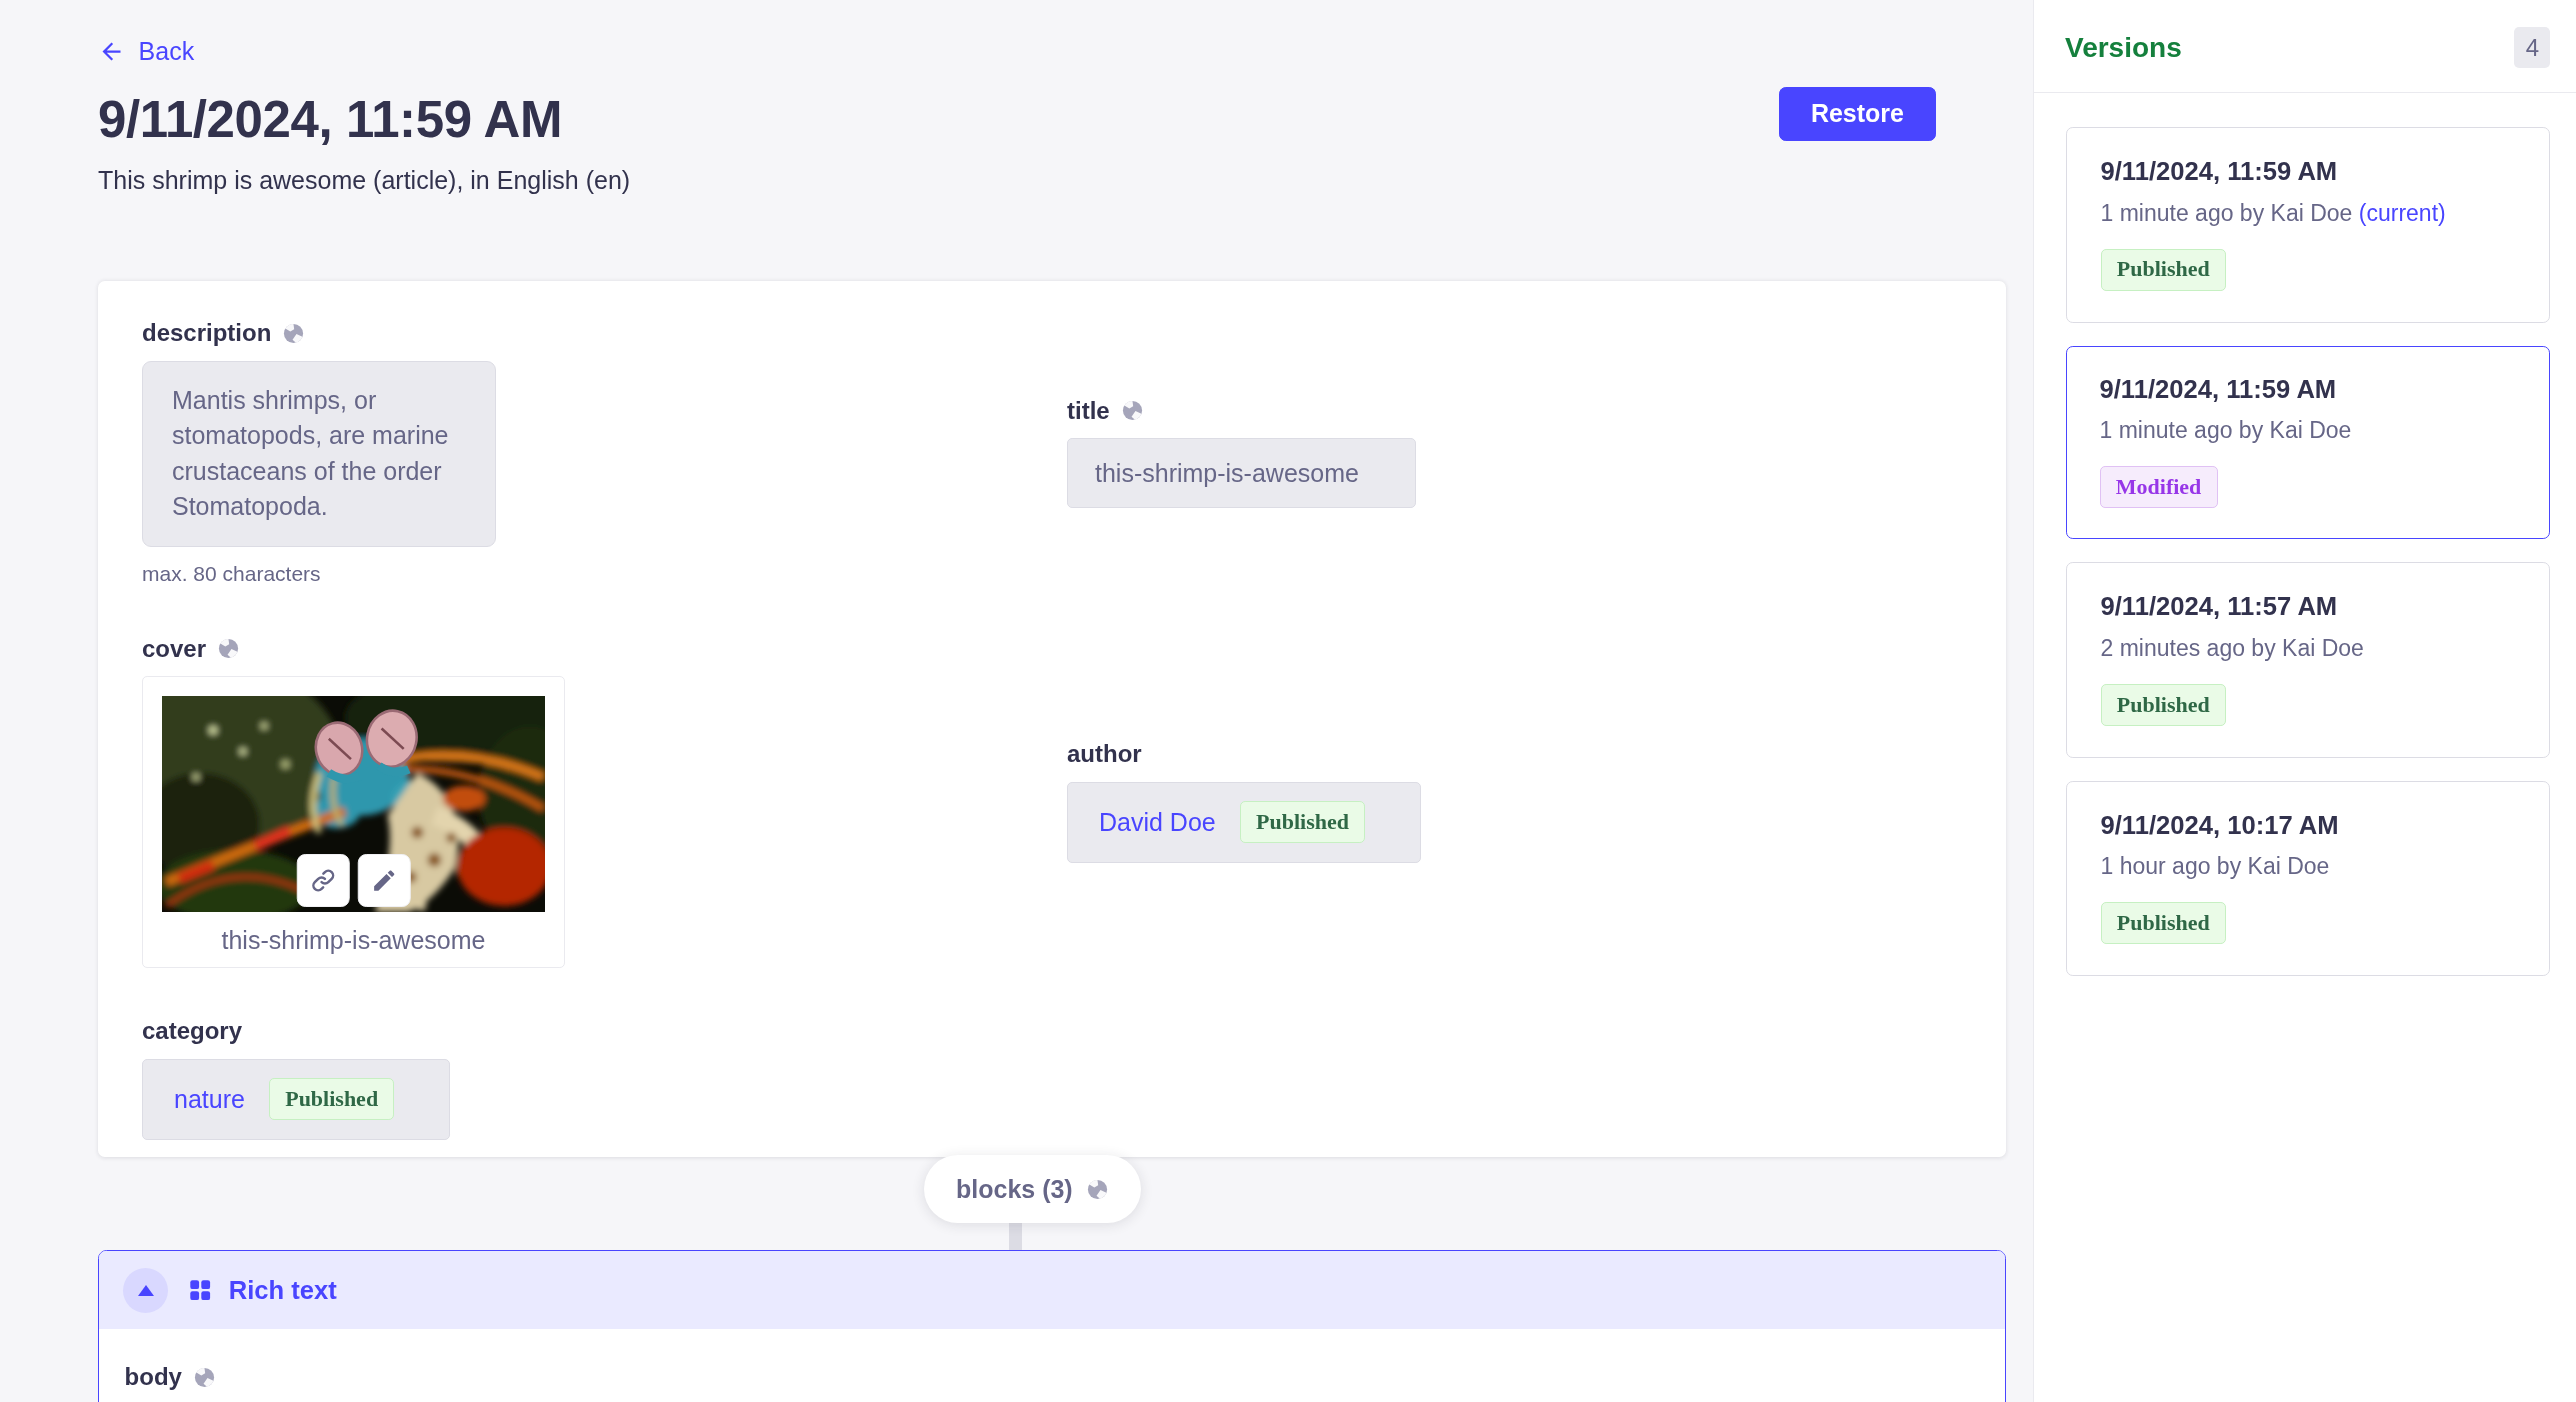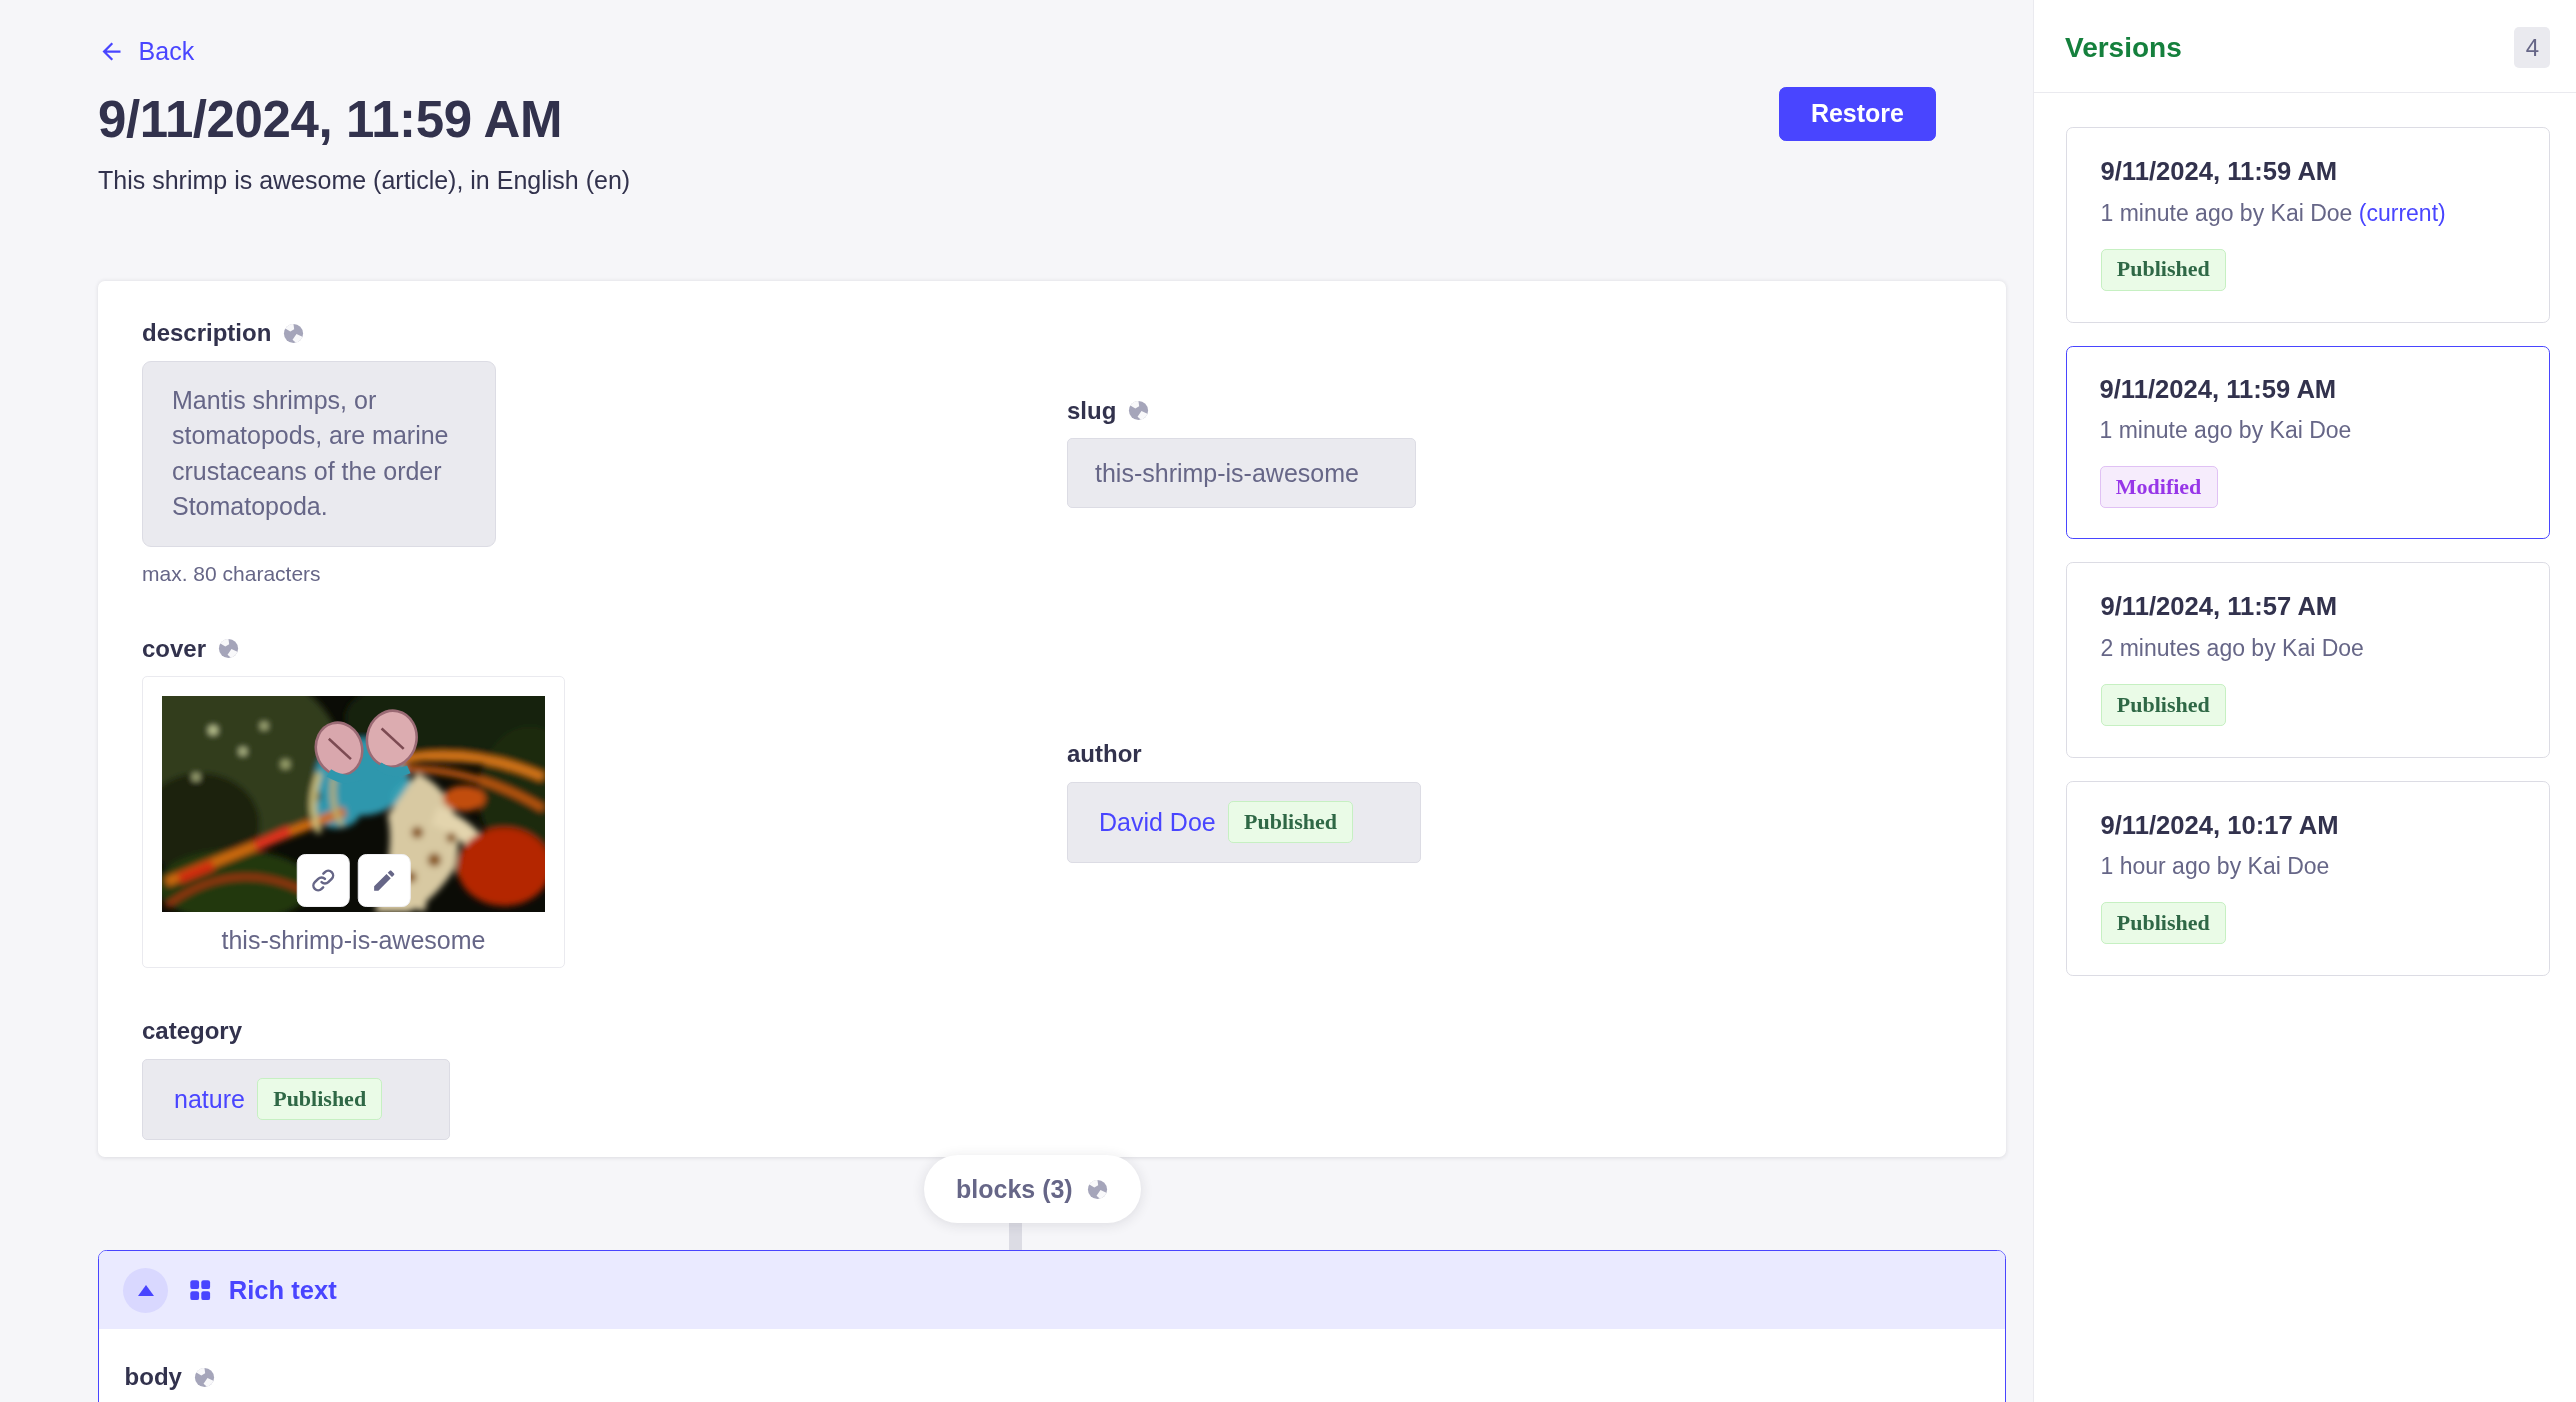--- a/index.html
+++ b/index.html
@@ -53,21 +53,21 @@
   .cover-media svg.shrimp { position:absolute; inset:0; width:100%; height:100%; }
   .img-actions { position:absolute; left:50%; transform:translateX(-50%); bottom:5.1px; display:flex; gap:8.5px; }
   .img-btn {
     width:53px; height:53px; background:#fff; border:0.9px solid #f0f0f3; border-radius:8.5px;
     display:flex; align-items:center; justify-content:center; cursor:pointer; padding:0;
   }
   .img-btn svg { width:27px; height:27px; }
   .cover-caption { margin-top:13.6px; text-align:center; font-size:25px; color:#666687; }
   .relation-box {
     height:81px; background:#eaeaef; border:0.9px solid #dcdce4; border-radius:5.1px;
-    display:flex; align-items:center; gap:12px; padding:0 20.4px 0 31px;
+    display:flex; align-items:center; gap:24px; padding:0 20.4px 0 31px;
   }
   .w-author { width:354px; }
   .w-category { width:308px; }
   .relation-link { color:#4945ff; font-size:25px; text-decoration:none; cursor:pointer; }
   .badge { display:inline-block; padding:6.8px 15.3px; border-radius:5.1px; font-size:22px; font-weight:700; line-height:1.2;font-family:Liberation Serif, serif; }
   .badge-success { background:#eafbe7; border:0.9px solid #c6f0c2; color:#2f6846; }
   .badge-alt { background:#f6ecfc; border:0.9px solid #e0c1f4; color:#9736e8; }
   
   .blocks-pill {
     position:absolute; left:924px; top:1155px; height:68px; padding:0 32px;
@@ -143,21 +143,21 @@
             <path d="M12 2a10 10 0 0 0-8.5 4.7l5.2 3.1 4-2.3z" fill="#fff" opacity=".92"></path>
             <path d="M21.3 15.5l-6.2-3.1-4.1 6.2 3.6 3.1a10 10 0 0 0 6.7-6.2z" fill="#fff" opacity=".92"></path>
           </svg>
       </div>
       <div class="textarea">Mantis shrimps, or stomatopods, are marine crustaceans of the order Stomatopoda.</div>
       <div class="helper">max. 80 characters</div>
     </div>
 
     <div>
       <div class="field-label">
-        <span>slug</span>
+        <span>title</span>
         <svg class="globe" viewBox="0 0 24 24">
             <circle cx="12" cy="12" r="10" fill="#a5a5ba"></circle>
             <path d="M12 2a10 10 0 0 0-8.5 4.7l5.2 3.1 4-2.3z" fill="#fff" opacity=".92"></path>
             <path d="M21.3 15.5l-6.2-3.1-4.1 6.2 3.6 3.1a10 10 0 0 0 6.7-6.2z" fill="#fff" opacity=".92"></path>
           </svg>
       </div>
       <div class="text-input w-slug">this-shrimp-is-awesome</div>
     </div>
 
     <div>

